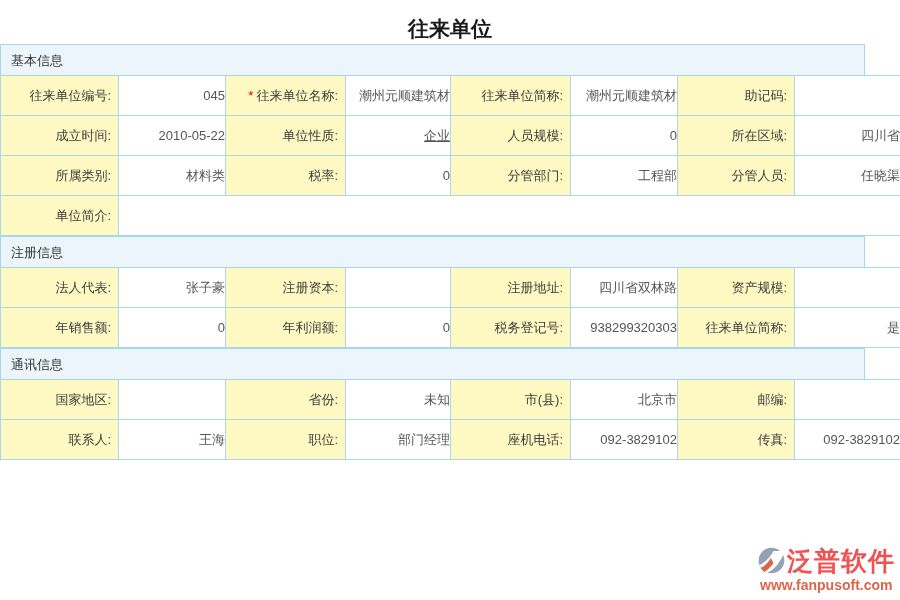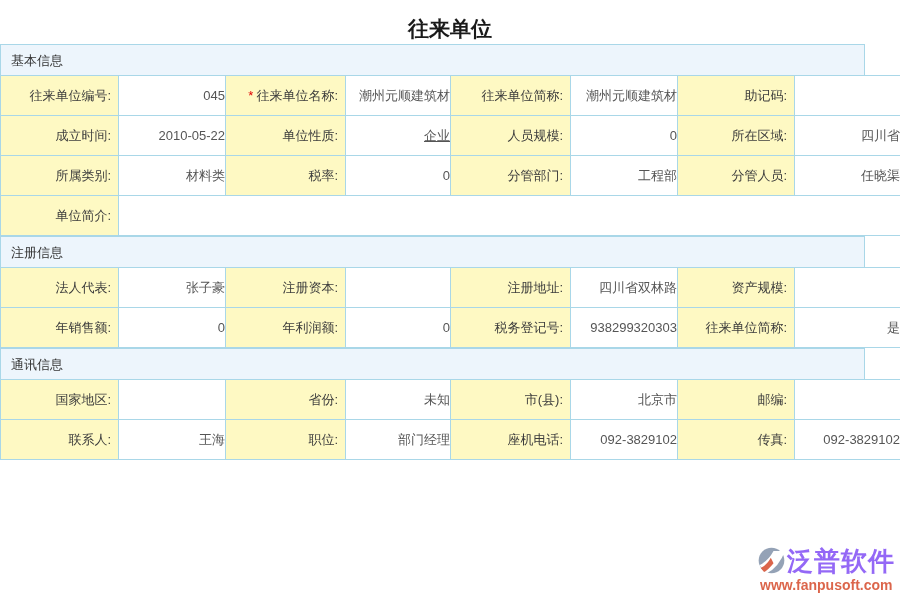--- a/index.html
+++ b/index.html
@@ -68,21 +68,21 @@
     opacity: 0.92;
     text-align: left;
     line-height: 1;
   }
   .wm-top { display: flex; align-items: center; }
   .wm-logo { width: 27px; height: 27px; display: inline-block; margin-right: 2px; }
   .wm-logo svg { width: 27px; height: 27px; display: block; }
   .wm-brand {
     font-size: 26px;
     font-weight: bold;
-    color: #8b5cf6;
+    color: #ef4444;
     letter-spacing: 1px;
   }
   .wm-url {
     font-size: 14px;
     font-weight: bold;
     color: #d9593c;
     margin-top: 4px;
     padding-left: 2px;
   }
 </style>

